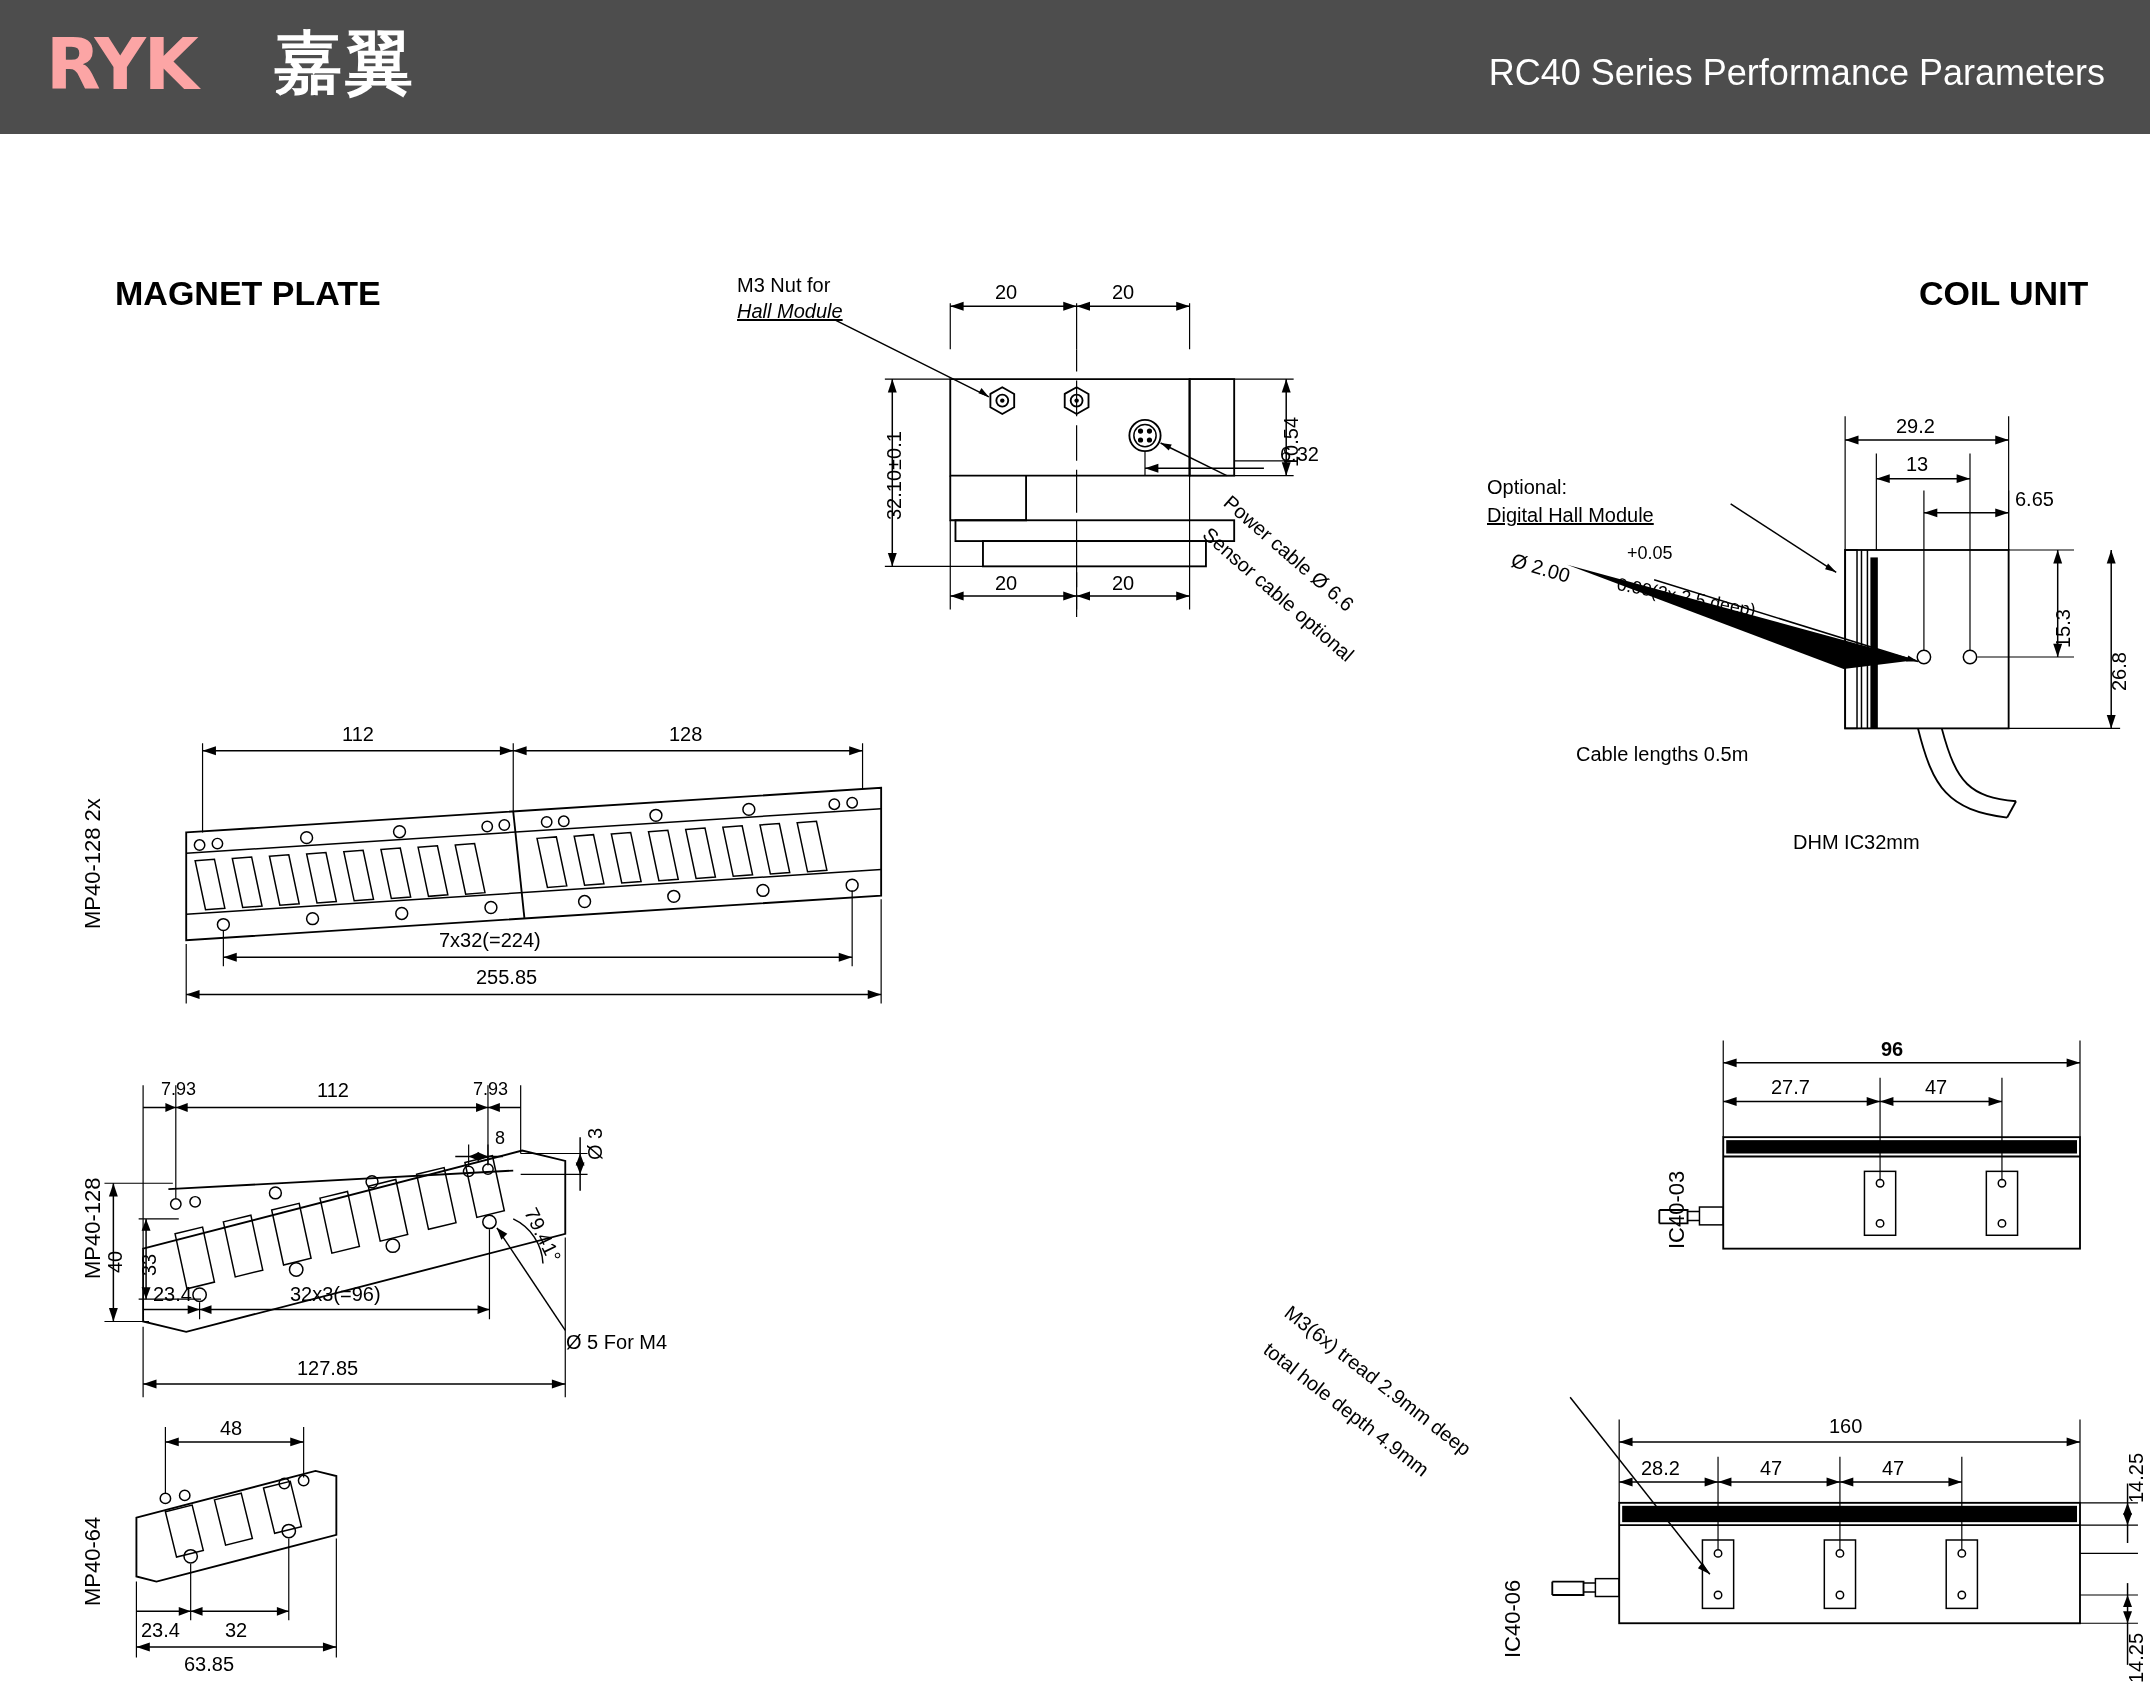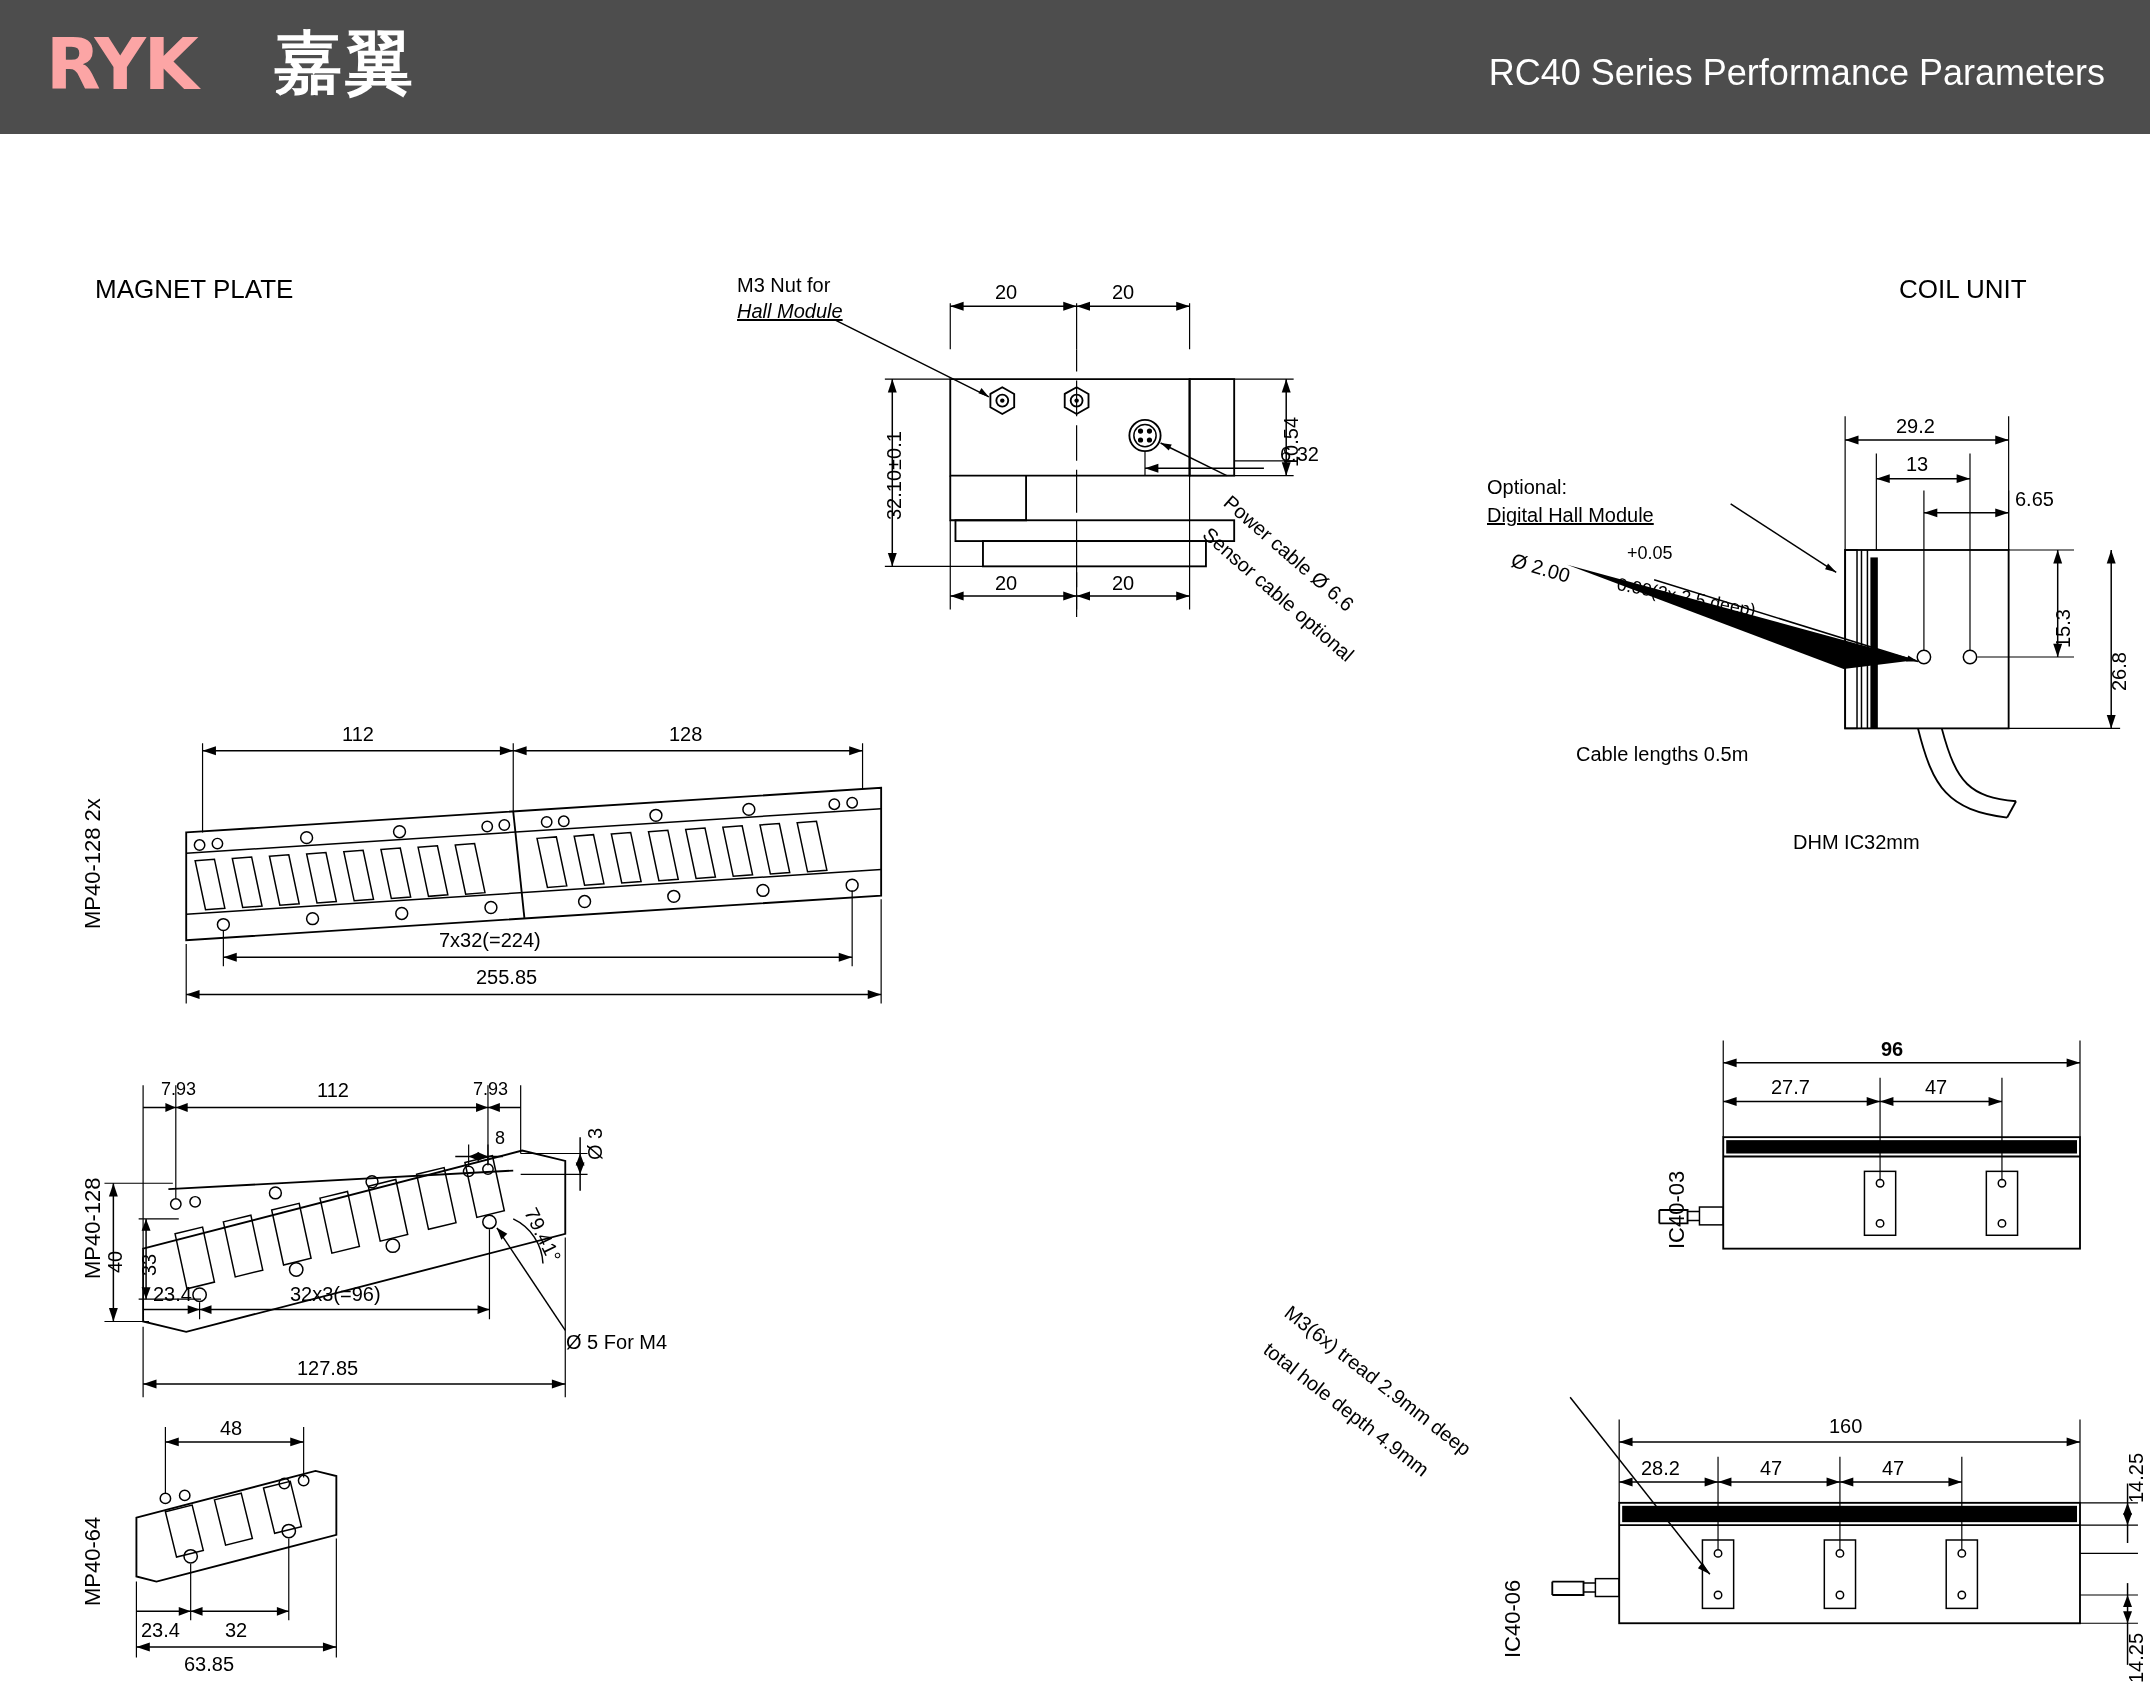--- a/index.html
+++ b/index.html
@@ -33,21 +33,21 @@
   }
   .header-title {
     position:absolute; right:46px; top:46px;
     font-size:36px; color:#ffffff; font-family:"Liberation Sans", sans-serif;
     white-space:nowrap;
     margin-top:6px;
   }
 
   .txt { position:absolute; font-size:20px; white-space:nowrap; font-family:"Liberation Sans", sans-serif; }
   .txt-s { position:absolute; font-size:18px; white-space:nowrap; font-family:"Liberation Sans", sans-serif; }
-  .sect { position:absolute; font-size:26px; font-weight:normal; white-space:nowrap; font-family:"Liberation Sans", sans-serif; }
+  .sect { position:absolute; font-size:34px; font-weight:bold; white-space:nowrap; font-family:"Liberation Sans", sans-serif;margin-left:20px; }
   .vtxt { position:absolute; font-size:20px; white-space:nowrap; transform-origin:0 0; transform:rotate(-90deg); font-family:"Liberation Sans", sans-serif; }
   .vlbl { position:absolute; font-size:22px; white-space:nowrap; transform-origin:0 0; transform:rotate(-90deg); font-family:"Liberation Sans", sans-serif; }
   .und { text-decoration:underline; }
 
   svg { position:absolute; left:0; top:0; overflow:visible; }
 </style>
 </head>
 <body>
 
 <div class="page">

